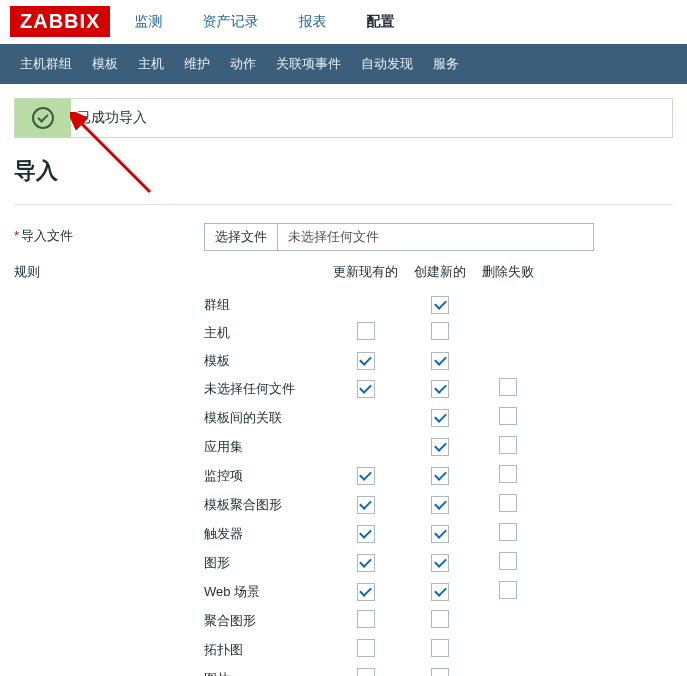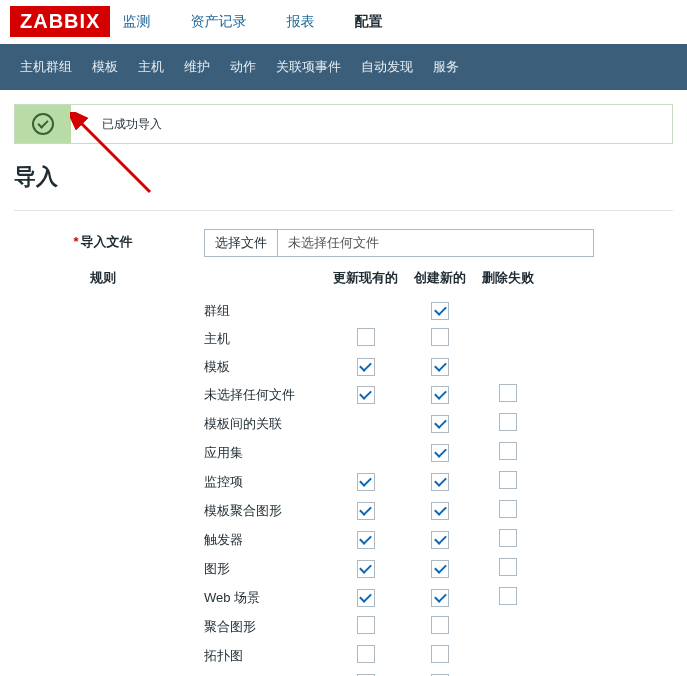--- a/index.html
+++ b/index.html
@@ -1,41 +1,41 @@
 <!DOCTYPE html>
 <html><head>
 <meta charset="utf-8">
 <style>
 * { box-sizing: border-box; margin: 0; padding: 0; }
 body { font-family: Arial, "Microsoft YaHei", sans-serif; font-size: 13px; color: #1f2c33; background: #fff; }
 .topbar { display: flex; align-items: center; padding: 0 10px; height: 44px; border-bottom: 1px solid #fff; }
-.logo { background: #d40000; color: #fff; font-weight: bold; font-size: 20px; letter-spacing: 1px; padding: 4px 10px; }
+.logo { background: #d40000; color: #fff; font-weight: bold; font-size: 20px; letter-spacing: 1px; padding: 4px 10px; margin-right: 12px; }
 .topnav { display: flex; gap: 16px; }
 .topnav-item { padding: 10px 12px; color: #1f6698; cursor: pointer; font-size: 14px; }
 .topnav-item.active { font-weight: bold; color: #1f2c33; }
-.subbar { background: #3b5e7a; display: flex; padding: 0 10px; height: 46px; align-items: center; }
+.subbar { background: #3b5e7a; display: flex; padding: 0 10px; height: 40px; align-items: center; }
 .subnav-item { color: #e6eef3; padding: 8px 10px; cursor: pointer; font-size: 13px; }
 .msg-wrap { padding: 14px 14px 0 14px; }
 .msg { display: flex; align-items: center; border: 1px solid #c7dcc1; background: #fff; height: 40px; }
 .msg-icon-wrap { width: 56px; height: 100%; background: #b9dca6; display: flex; align-items: center; justify-content: center; }
 .msg-icon { width: 22px; height: 22px; border: 2px solid #3a5f3a; border-radius: 50%; display: flex; align-items: center; justify-content: center; }
 .msg-check { width: 10px; height: 6px; border-left: 2px solid #3a5f3a; border-bottom: 2px solid #3a5f3a; transform: rotate(-45deg); margin-top: -3px; }
-.msg-text { padding-left: 31px; font-size: 12px; color: #1f2c33; }
+.msg-text { padding-left: 6px; font-size: 14px; color: #1f2c33; }
 .page-title { font-size: 22px; font-weight: bold; padding: 18px 14px 18px 14px; color: #1f2c33; }
 .content { padding: 0 14px 30px 14px; }
 .panel { border-top: 1px solid #dfe4e7; padding-top: 18px; }
 .row { display: flex; margin-bottom: 8px; }
-.label-col { width: 190px; text-align: center; padding-right: 12px; padding-top: 4px; color: #1f2c33; font-weight: bold; }
+.label-col { width: 190px; text-align: left; padding-right: 12px; padding-top: 4px; color: #1f2c33; }
 .label-col .req { color: #d40000; margin-right: 2px; }
 .control-col { flex: 1; }
 .file-wrap { display: flex; border: 1px solid #acb9c2; height: 28px; width: 390px; align-items: stretch; }
 .file-btn { border-right: 1px solid #acb9c2; padding: 0 10px; display: flex; align-items: center; cursor: pointer; background: #fff; }
 .file-txt { padding: 0 10px; display: flex; align-items: center; color: #555; }
 .rules-table { border-collapse: separate; border-spacing: 0; }
-.rules-table th { font-weight: bold; color: #1f2c33; padding: 4px 8px 10px 8px; text-align: center; font-size: 13px; }
+.rules-table th { font-weight: normal; color: #1f2c33; padding: 4px 8px 10px 8px; text-align: center; font-size: 13px; }
 .rules-table th.namecol { text-align: left; padding-left: 0; }
 .rules-table td { padding: 4px 18px; text-align: center; }
 .rules-table td.namecol { text-align: left; padding-left: 0; padding-right: 30px; min-width: 110px; }
 .cb { width: 18px; height: 18px; border: 1px solid #acb9c2; background: #fff; display: inline-flex; align-items: center; justify-content: center; cursor: pointer; }
 .cb.checked::after { content: ""; width: 9px; height: 5px; border-left: 2px solid #0b66b5; border-bottom: 2px solid #0b66b5; transform: rotate(-45deg); margin-top: -3px; }
 .arrow { position: absolute; left: 70px; top: 112px; pointer-events: none; }
 .wrap-rel { position: relative; }
 </style>
 </head>
 <body>

